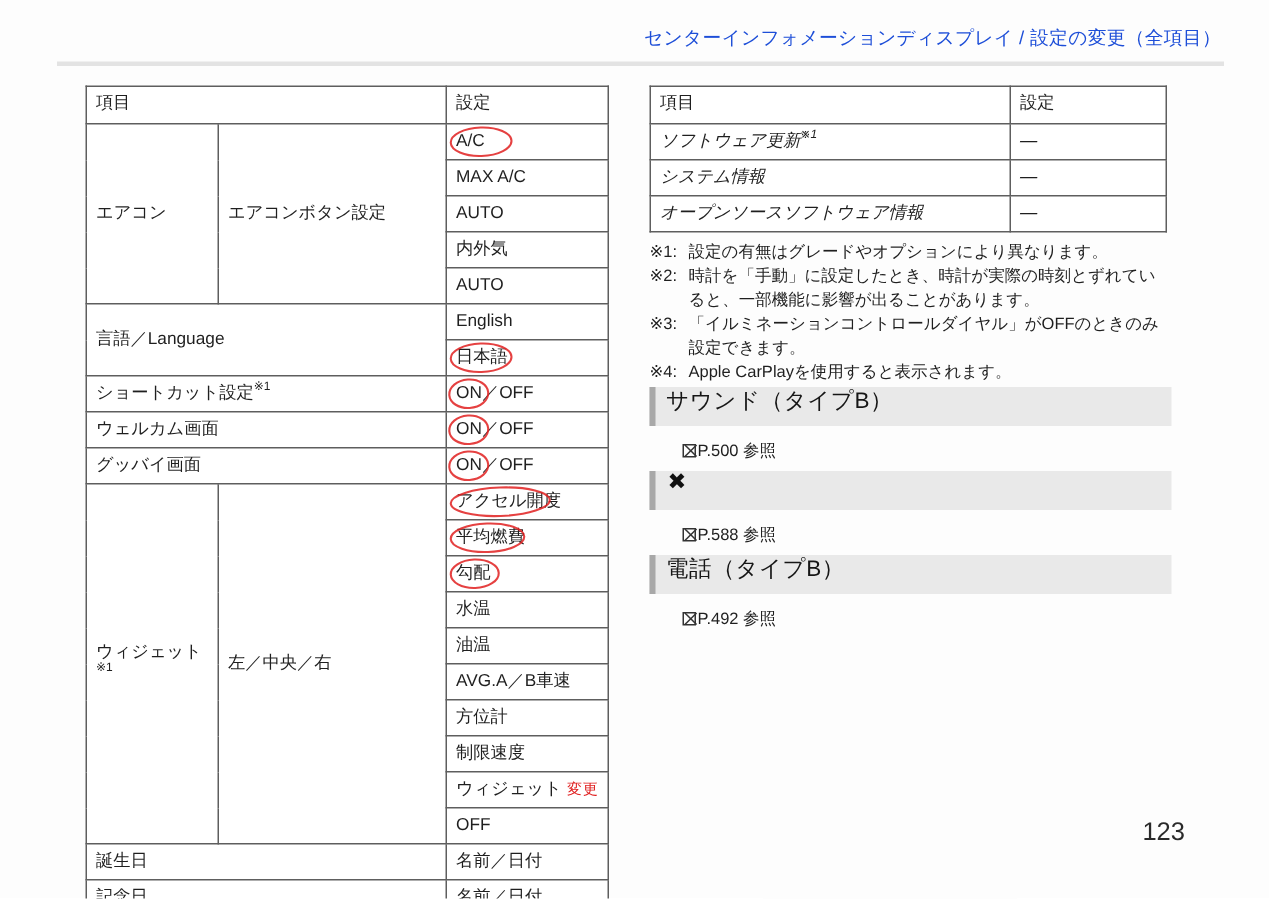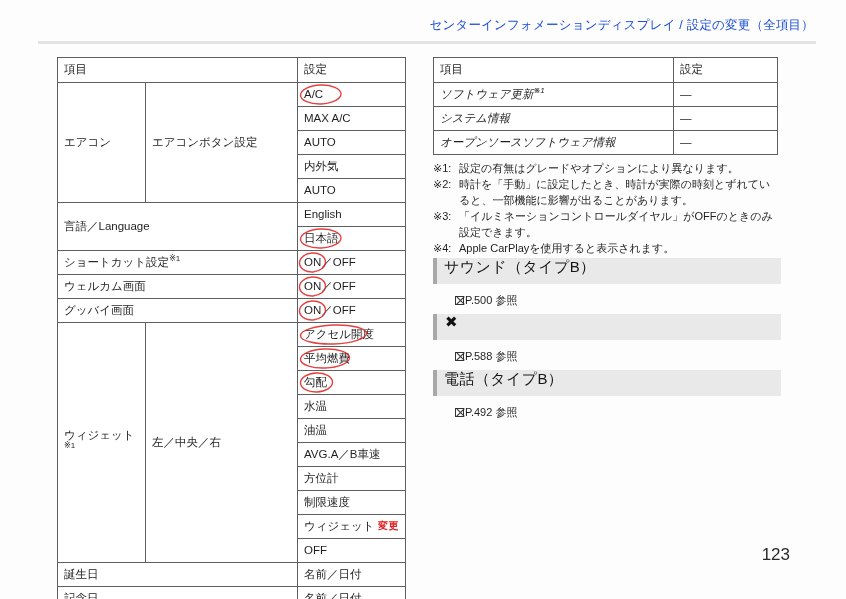--- a/index.html
+++ b/index.html
@@ -88,21 +88,21 @@
   #annot {
     position: absolute;
     left: 0; top: 0;
     width: 846px; height: 599px;
     pointer-events: none;
   }
   .red-note {
     position: absolute;
     color: #e02020;
     font-size: 10px;
-    font-weight: bold;
+    font-weight: normal;
     letter-spacing: 0.5px;
   }
 
   
   .footnotes {
     position: absolute;
     left: 433px;
     top: 161px;
     width: 348px;
     font-size: 11px;

